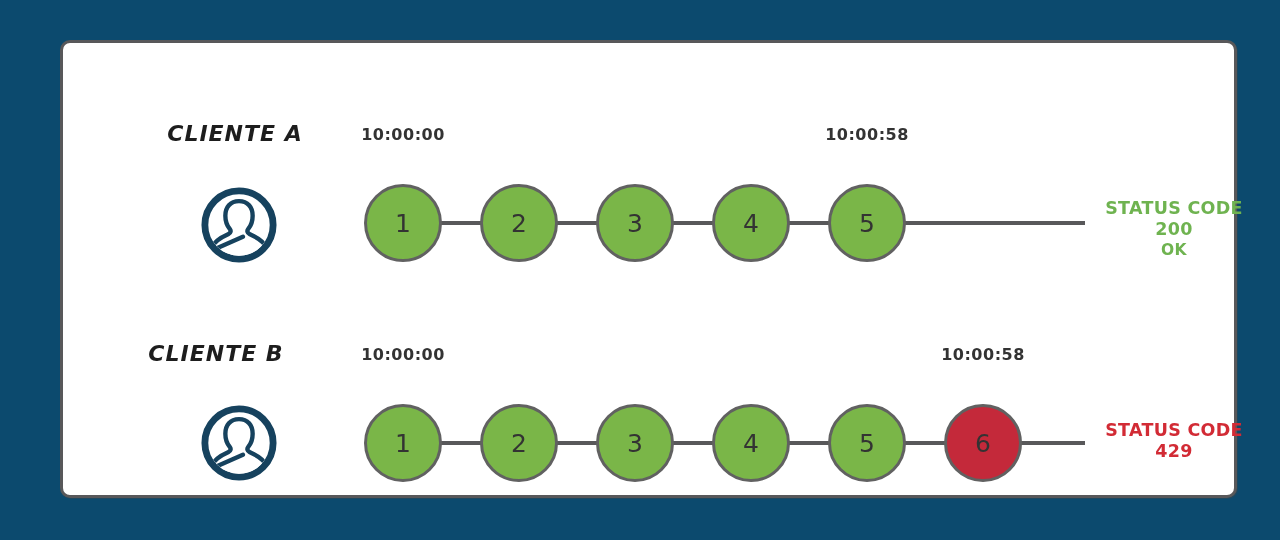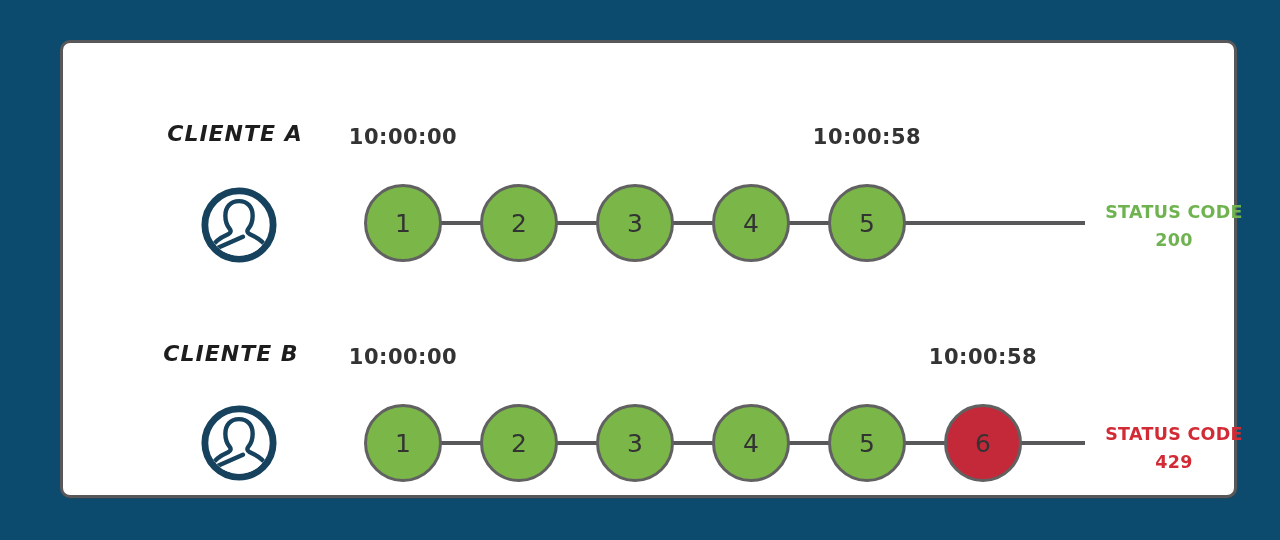--- a/index.html
+++ b/index.html
@@ -11,27 +11,27 @@
     position:absolute; left:60px; top:40px; width:1177px; height:458px;
     border:3px solid var(--frame_border,#58585a); border-radius:10px;
     box-shadow:1px 1px 0 rgba(70,70,70,.35); background:#fff; box-sizing:border-box;
   }
   .client-label {
     position:absolute; width:160px; text-align:center;
     font-size:22px; font-weight:bold; font-style:italic; letter-spacing:1px;
     color:var(--client_text,#1d1d1d);
   }
   .row-a .client-label { left:92px; top:78px; }
-  .row-b .client-label { left:88px; top:298px; }
+  .row-b .client-label { left:73px; top:298px; }
   .avatar { position:absolute; width:78px; height:78px; }
   .row-a .avatar { left:137px; top:143px; }
   .row-b .avatar { left:137px; top:361px; }
   .timestamp {
     position:absolute; width:130px; text-align:center;
-    font-size:21px; font-weight:bold; letter-spacing:.5px;
+    font-size:16px; font-weight:bold; letter-spacing:.5px;
     color:var(--timestamp_text,#333);
   }
   .row-a .start-time { left:275px; top:82px; }
   .row-a .end-time   { left:739px; top:82px; }
   .row-b .start-time { left:275px; top:302px; }
   .row-b .end-time   { left:855px; top:302px; }
   .chain-line {
     position:absolute; left:340px; width:682px; height:4px;
     background:var(--connector,#58585a); z-index:1;
   }
@@ -43,21 +43,21 @@
   .circle {
     position:absolute; top:0; width:78px; height:78px; border-radius:50%;
     border:3.5px solid var(--circle_border,#616161); box-sizing:border-box;
     display:flex; align-items:center; justify-content:center;
     font-size:25px; color:#333333;
   }
   .circle.success { background:var(--request_success,#7ab648); }
   .circle.error   { background:var(--request_error,#c4293a); }
   .status {
     position:absolute; left:1022px; width:178px; text-align:center;
-    font-weight:bold; font-size:17.5px; line-height:28px; letter-spacing:.3px;
+    font-weight:bold; font-size:17.5px; line-height:21px; letter-spacing:.3px;
   }
   .status .status-sub { font-size:15.5px; }
   .status.success { color:var(--status_success_text,#6fb350); }
   .status.error   { color:var(--status_error_text,#d22b35);text-align:center; }
   .row-a .status { top:155px; }
   .row-b .status { top:377px; }
 </style>
 </head>
 <body>
 
@@ -85,20 +85,21 @@
       <div class="chain">
           <div class="circle success" style="left: 0px;">1</div>
           <div class="circle success" style="left: 116px;">2</div>
           <div class="circle success" style="left: 232px;">3</div>
           <div class="circle success" style="left: 348px;">4</div>
           <div class="circle success" style="left: 464px;">5</div>
         </div>
 
       <div class="status success">
         <div>STATUS CODE 200</div>
+        <div class="status-sub">OK</div>
       </div>
     </div>
 
     <div class="row-b">
       <div class="client-label">CLIENTE B</div>
 
       <svg class="avatar" viewBox="0 0 80 80">
         <circle cx="40" cy="40" r="35" fill="#ffffff" stroke="#16425e" stroke-width="7"></circle>
         <clipPath id="clipB">
             <circle cx="40" cy="40" r="31.5"></circle>

